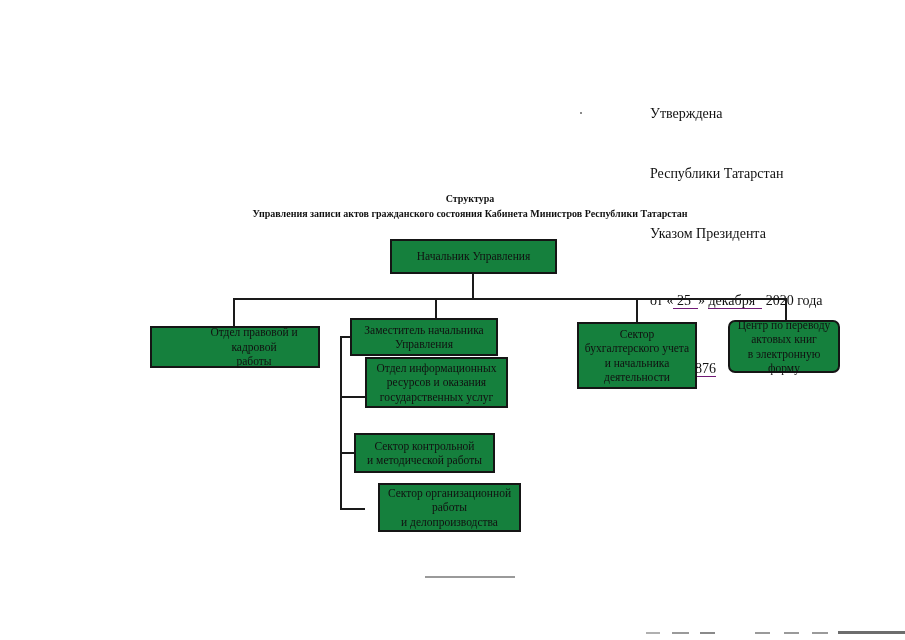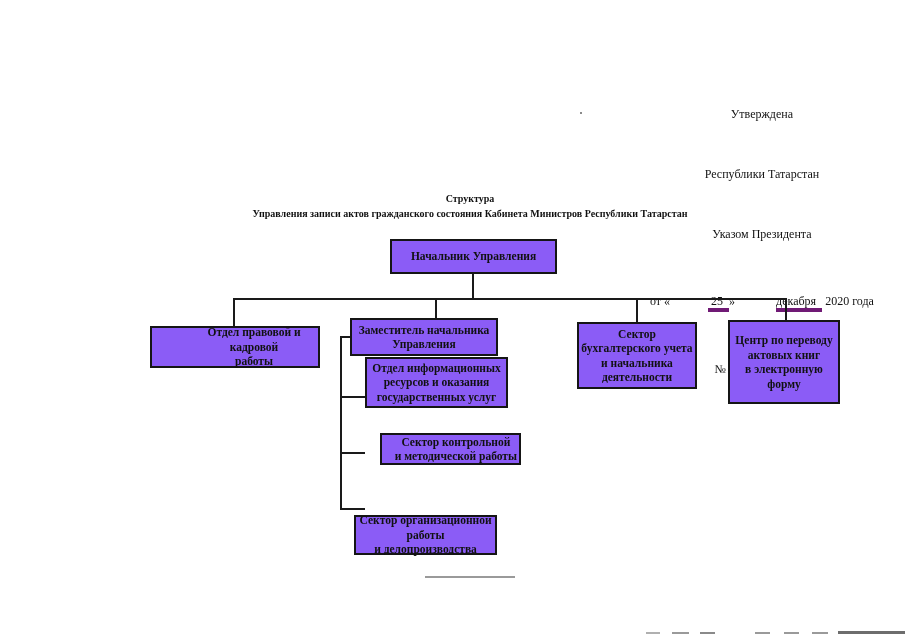--- a/index.html
+++ b/index.html
@@ -11,66 +11,63 @@
     background: #ffffff;
     font-family: "Liberation Serif", serif;
     color: #111;
     overflow: hidden;
   }
   
   .approval {
     position: absolute;
     left: 650px;
     top: 64px;
-    font-size: 12px;
+    font-size: 14px;
     line-height: 20px;
     white-space: pre;
-    text-align: center;
   }
   .approval .date-line { margin-top: 7px; }
   .approval .num-line { margin-top: 8px; }
   .uline {
-    border-bottom: 4px solid #701a75;
+    border-bottom: 1px solid #701a75;
     white-space: pre;
-    margin-left: 38px;
   }
   
   .title-wrap {
     position: absolute;
     left: 35px;
     top: 191px;
     width: 870px;
     text-align: center;
     font-weight: bold;
     font-size: 10px;
     line-height: 15px;
   }
   
   .node {
     position: absolute;
     border: 2px solid #151515;
-    background: #8b5cf6;
+    background: #15803d;
     display: flex;
     align-items: center;
     justify-content: center;
     text-align: center;
     font-size: 11.5px;
     line-height: 14.5px;
     padding: 1px 2px;
-    font-weight: bold;
   }
   .node span { white-space: pre-line; }
   .n-chief      { left: 390px; top: 239px; width: 167px; height: 35px; }
   .n-legal      { left: 150px; top: 326px; width: 170px; height: 42px; padding-left: 40px; }
   .n-deputy     { left: 350px; top: 318px; width: 148px; height: 38px; }
   .n-info       { left: 365px; top: 357px; width: 143px; height: 51px; }
-  .n-control    { left: 380px; top: 433px; width: 141px; height: 32px; justify-content: flex-end; }
-  .n-orgwork    { left: 354px; top: 483px; width: 143px; height: 40px; margin-top: 32px; }
+  .n-control    { left: 354px; top: 433px; width: 141px; height: 40px; }
+  .n-orgwork    { left: 378px; top: 483px; width: 143px; height: 49px; }
   .n-accounting { left: 577px; top: 322px; width: 120px; height: 67px; }
-  .n-transfer   { left: 728px; top: 320px; width: 112px; height: 84px; }
+  .n-transfer   { left: 728px; top: 320px; width: 112px; height: 53px; border-radius: 7px; }
   
   .line { position: absolute; background: #1a1a1a; }
   .c-chief-drop   { left: 472px; top: 274px; width: 1.5px; height: 25px; }
   .c-hbar         { left: 233px; top: 298px; width: 554px; height: 1.5px; }
   .c-legal-drop   { left: 233px; top: 298px; width: 1.5px; height: 28px; }
   .c-deputy-drop  { left: 435px; top: 298px; width: 1.5px; height: 20px; }
   .c-acct-drop    { left: 636px; top: 298px; width: 1.5px; height: 24px; }
   .c-transfer-drop{ left: 785px; top: 298px; width: 1.5px; height: 22px; }
   .c-spine        { left: 340px; top: 336px; width: 1.5px; height: 173px; }
   .c-stub-deputy  { left: 340px; top: 336px; width: 22px; height: 1.5px; }

